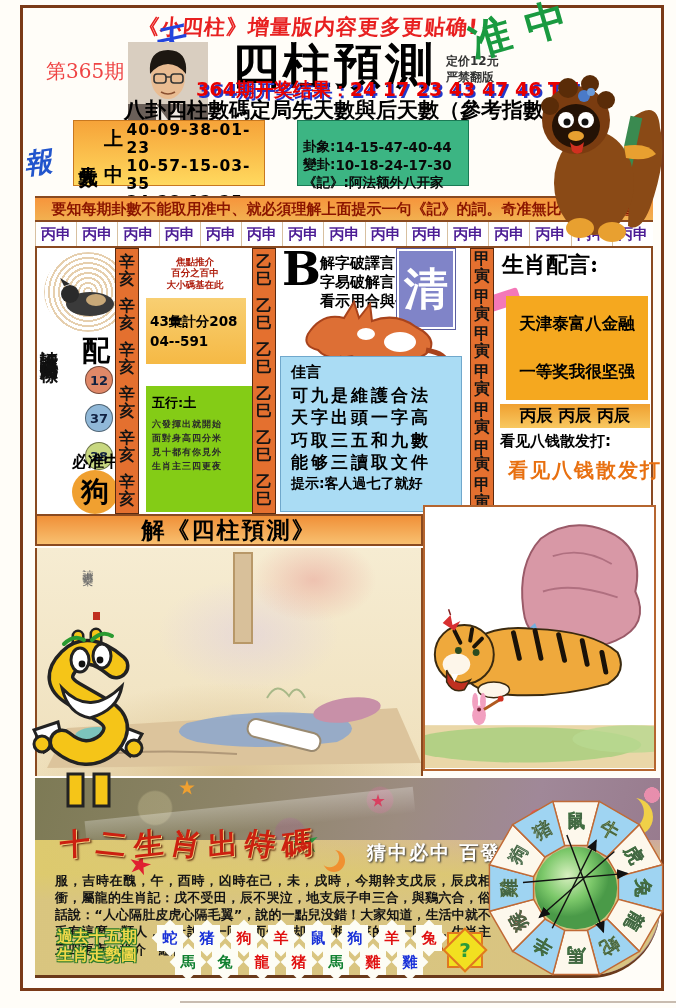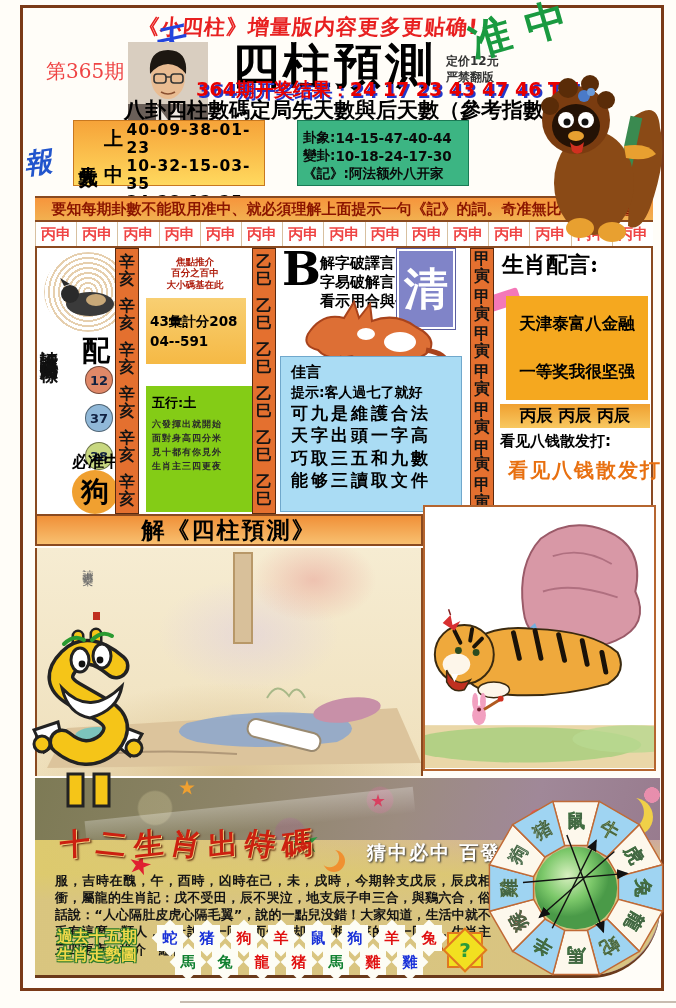--- a/index.html
+++ b/index.html
@@ -27,31 +27,31 @@
   
   #num-box{left:73px;top:120px;width:192px;height:66px;background:linear-gradient(180deg,#f6a339,#ffd95e);
            border:1px solid #c87820;display:flex;box-sizing:border-box;}
   #num-label{width:30px;display:flex;align-items:center;justify-content:center;writing-mode:vertical-rl;
              text-orientation:upright;font-family:"DejaVu Serif",serif;font-weight:bold;font-size:19px;letter-spacing:2px;}
   #num-rows{flex:1;display:flex;flex-direction:column;justify-content:space-around;}
   .num-row{display:flex;align-items:center;}
   .num-row .rk{width:24px;font-family:"DejaVu Serif",serif;font-weight:bold;font-size:19px;}
   .num-row .rv{font-weight:bold;font-size:15.5px;letter-spacing:1px;}
   #gua-box{left:297px;top:120px;width:172px;height:66px;background:#3cb583;border:1px solid #1a7a55;
-           display:flex;flex-direction:column;justify-content:space-around;padding:8px 5px;box-sizing:border-box;}
+           display:flex;flex-direction:column;justify-content:space-around;padding:17px 5px;box-sizing:border-box;}
   .gua-row{display:flex;align-items:center;font-weight:bold;font-size:13.5px;color:#0a0a0a;white-space:nowrap;}
   
   #notice{left:35px;top:196px;width:618px;height:26px;background:linear-gradient(180deg,#f6953c,#f2b050);
           border-top:2px solid #8a4a20;border-bottom:2px solid #8a4a20;box-sizing:border-box;
           display:flex;align-items:center;justify-content:center;font-family:"DejaVu Serif",serif;
           font-weight:bold;font-size:15px;color:#8b1500;white-space:nowrap;}
   #bingshen-row{left:35px;top:222px;width:618px;height:26px;background:#fff;display:flex;
                 border-bottom:2px solid #8a4a20;box-sizing:border-box;}
   .bs-cell{flex:1;text-align:center;font-family:"DejaVu Serif",serif;font-weight:bold;font-size:15px;
-           line-height:24px;border-left:1px solid #d8c0a0;color:#ef4444;}
+           line-height:24px;border-left:1px solid #d8c0a0;color:#4c1d95;}
   
   #middle{left:35px;top:248px;width:618px;height:266px;background:#fff;border-left:2px solid #8a4a20;
           border-right:2px solid #8a4a20;box-sizing:border-box;}
   .gz-col{position:absolute;top:248px;height:266px;width:24px;background:#e4702f;border:1px solid #5a2a10;
           box-sizing:border-box;display:flex;flex-direction:column;justify-content:space-around;align-items:center;z-index:2;}
   #col-xinhai{left:115px;} #col-yisi{left:252px;} #col-jiayin{left:470px;}
   .gz-pair{display:flex;flex-direction:column;align-items:center;line-height:1.05;
            font-family:"DejaVu Serif",serif;font-weight:bold;font-size:16px;color:#141414;}
   #spiral{left:44px;top:252px;width:88px;height:80px;border-radius:50%;
           background:repeating-radial-gradient(circle at 50% 50%, #fff 0 3px, #e6cfae 3px 5px);}
@@ -207,21 +207,21 @@
 
   <div class="abs" id="num-box">
     <div id="num-label">先天數</div>
     <div id="num-rows">
         <div class="num-row">
           <span class="rk serif">上</span>
           <span class="rv">40-09-38-01-23</span>
         </div>
         <div class="num-row">
           <span class="rk serif">中</span>
-          <span class="rv">10-32-15-03-35</span>
+          <span class="rv">10-57-15-03-35</span>
         </div>
         <div class="num-row">
           <span class="rk serif">下</span>
           <span class="rv">34-28-12-25-08</span>
         </div>
       </div>
   </div>
   <div class="abs" id="gua-box">
       <div class="gua-row">
         <span>卦象:</span>
@@ -387,27 +387,27 @@
   <svg class="abs" id="kangaroo" viewBox="0 0 156 72">
     <path d="M12,40 Q26,18 48,24 L58,8 L63,24 L74,10 L76,27 Q100,18 120,33 Q140,43 134,56 Q122,70 98,64 Q72,74 56,62 Q32,68 22,56 Q6,52 12,40 Z" fill="#dd6f35" stroke="#a8431c" stroke-width="2"></path>
     <ellipse cx="104" cy="48" rx="16" ry="10" fill="#fff"></ellipse>
     <ellipse cx="70" cy="40" rx="9" ry="6" fill="#fff"></ellipse>
     <path d="M130,56 Q152,60 150,70" stroke="#a8431c" stroke-width="5" fill="none"></path>
     <line x1="46" y1="62" x2="44" y2="72" stroke="#a8431c" stroke-width="4"></line>
     <line x1="90" y1="66" x2="92" y2="72" stroke="#a8431c" stroke-width="4"></line>
   </svg>
   <div class="abs" id="jiayan-box">
     <div class="jy-0">佳言</div>
-    <div id="jiayan-tip">提示:客人過七了就好</div>
     <div id="jiayan-lines">
         <div class="jy-line">可九是維護合法</div>
         <div class="jy-line">天字出頭一字高</div>
         <div class="jy-line">巧取三五和九數</div>
         <div class="jy-line">能够三讀取文件</div>
       </div>
+    <div id="jiayan-tip">提示:客人過七了就好</div>
   </div>
 
   <div class="abs" id="shengxiao-title">生肖配言:</div>
   <div class="abs" id="pink-deco"></div>
   <div class="abs" id="peiyan-box">
       <div class="py-line">天津泰富八金融</div>
       <div class="py-line">一等奖我很坚强</div>
     </div>
   <div class="abs" id="bingchen">丙辰 丙辰 丙辰</div>
   <div class="abs" id="special-label">看见八钱散发打:</div>

